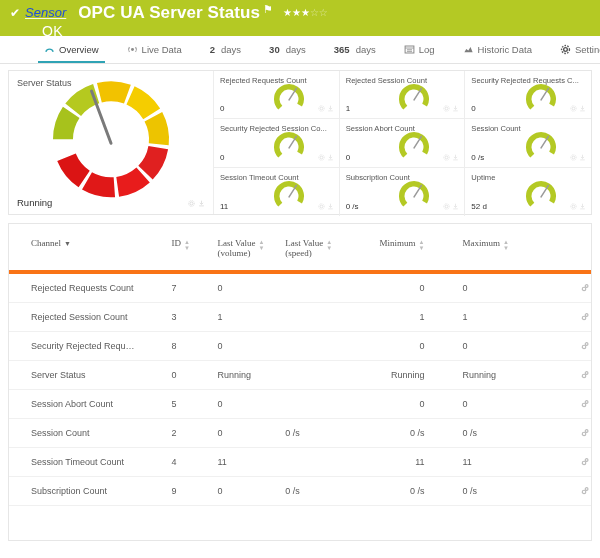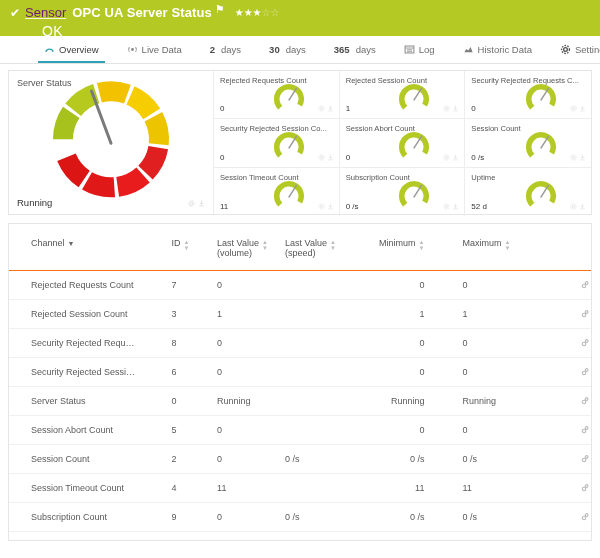--- a/index.html
+++ b/index.html
@@ -15,25 +15,25 @@
   .hdr {
     position: relative;
     height: 36px;
     background: #b4c924;
     padding: 4px 0 0 10px;
     color: #ffffff;
   }
   .hdr-line1 { display: flex; align-items: center; height: 17px; }
   .hdr-check { font-size: 12px; color: #ffffff; margin-right: 5px; line-height: 1; }
   .hdr-kind {
-    font-size: 13px; color: #701a75;
-    margin-right: 6px; font-weight: 400; text-decoration: underline;
+    font-style: italic; font-size: 13px; color: #1d4ed8;
+    margin-right: 12px; font-weight: 400; text-decoration: underline;
     text-decoration-color: rgba(255,255,255,.85);
   }
-  .hdr-title { font-size: 13px; font-weight: bold; color: #ffffff; letter-spacing: .1px; }
+  .hdr-title { font-size: 17px; font-weight: bold; color: #ffffff; letter-spacing: .1px; }
   .flag-icon { margin-left: 3px; font-size: 11px; color: #ffffff; line-height: 1; position: relative; top: -3px; }
   .stars { margin-left: 10px; font-size: 10px; letter-spacing: 0px; color: #ffffff; line-height: 1; }
   .star-off { color: rgba(255,255,255,.55); }
   .hdr-status {
     font-size: 14px; color: #ffffff; margin-left: 32px; margin-top: 2px;
     letter-spacing: .4px;
   }
 
   
   .tabs {
@@ -98,21 +98,22 @@
   
   .tbl-panel {
     margin: 8px 8px 0 8px;
     background: #ffffff; border: 1px solid #e6e6e6;
     height: 318px; overflow: hidden;
   }
   table { width: 100%; border-collapse: collapse; }
   thead th {
     font-size: 9px; font-weight: normal; color: #555;
     padding: 14px 0 12px 0; text-align: left; vertical-align: top;
-    border-bottom: 1px solid #f97316;
+    border-bottom: 4px solid #f97316;
+    font-family: Liberation Serif, serif;
   }
   .th-in { display: inline-flex; align-items: flex-start; gap: 3px; }
   .th-in .lbl2 { display: block; }
   .sort-arrows { font-size: 6px; line-height: 6px; color: #bdbdbd; padding-top: 1px; }
   .caret { font-size: 7px; color: #666; padding-top: 2px; }
   tbody td {
     font-size: 9px; color: #5a5a5a;
     padding: 7.5px 0; border-bottom: 1px solid #f0f0f0;
   }
   tbody tr:last-child td { border-bottom: 1px solid #f0f0f0; }
@@ -439,32 +440,20 @@
             <td class="c-lvv">0</td>
             <td class="c-lvs"></td>
             <td class="c-min">0</td>
             <td class="c-max">0</td>
             <td class="c-act"><svg class="gearlink" viewBox="0 0 12 12">
                 <circle cx="7.2" cy="4.4" r="1.5" fill="none" stroke="#888" stroke-width="1.3"></circle>
                 <circle cx="4.4" cy="7.6" r="1.9" fill="none" stroke="#888" stroke-width="1.3"></circle>
               </svg></td>
           </tr>
           <tr>
-            <td class="c-chan">Security Rejected Sessi…</td>
-            <td class="c-id">6</td>
-            <td class="c-lvv">0</td>
-            <td class="c-lvs"></td>
-            <td class="c-min">0</td>
-            <td class="c-max">0</td>
-            <td class="c-act"><svg class="gearlink" viewBox="0 0 12 12">
-                <circle cx="7.2" cy="4.4" r="1.5" fill="none" stroke="#888" stroke-width="1.3"></circle>
-                <circle cx="4.4" cy="7.6" r="1.9" fill="none" stroke="#888" stroke-width="1.3"></circle>
-              </svg></td>
-          </tr>
-          <tr>
             <td class="c-chan">Server Status</td>
             <td class="c-id">0</td>
             <td class="c-lvv">Running</td>
             <td class="c-lvs"></td>
             <td class="c-min">Running</td>
             <td class="c-max">Running</td>
             <td class="c-act"><svg class="gearlink" viewBox="0 0 12 12">
                 <circle cx="7.2" cy="4.4" r="1.5" fill="none" stroke="#888" stroke-width="1.3"></circle>
                 <circle cx="4.4" cy="7.6" r="1.9" fill="none" stroke="#888" stroke-width="1.3"></circle>
               </svg></td>

